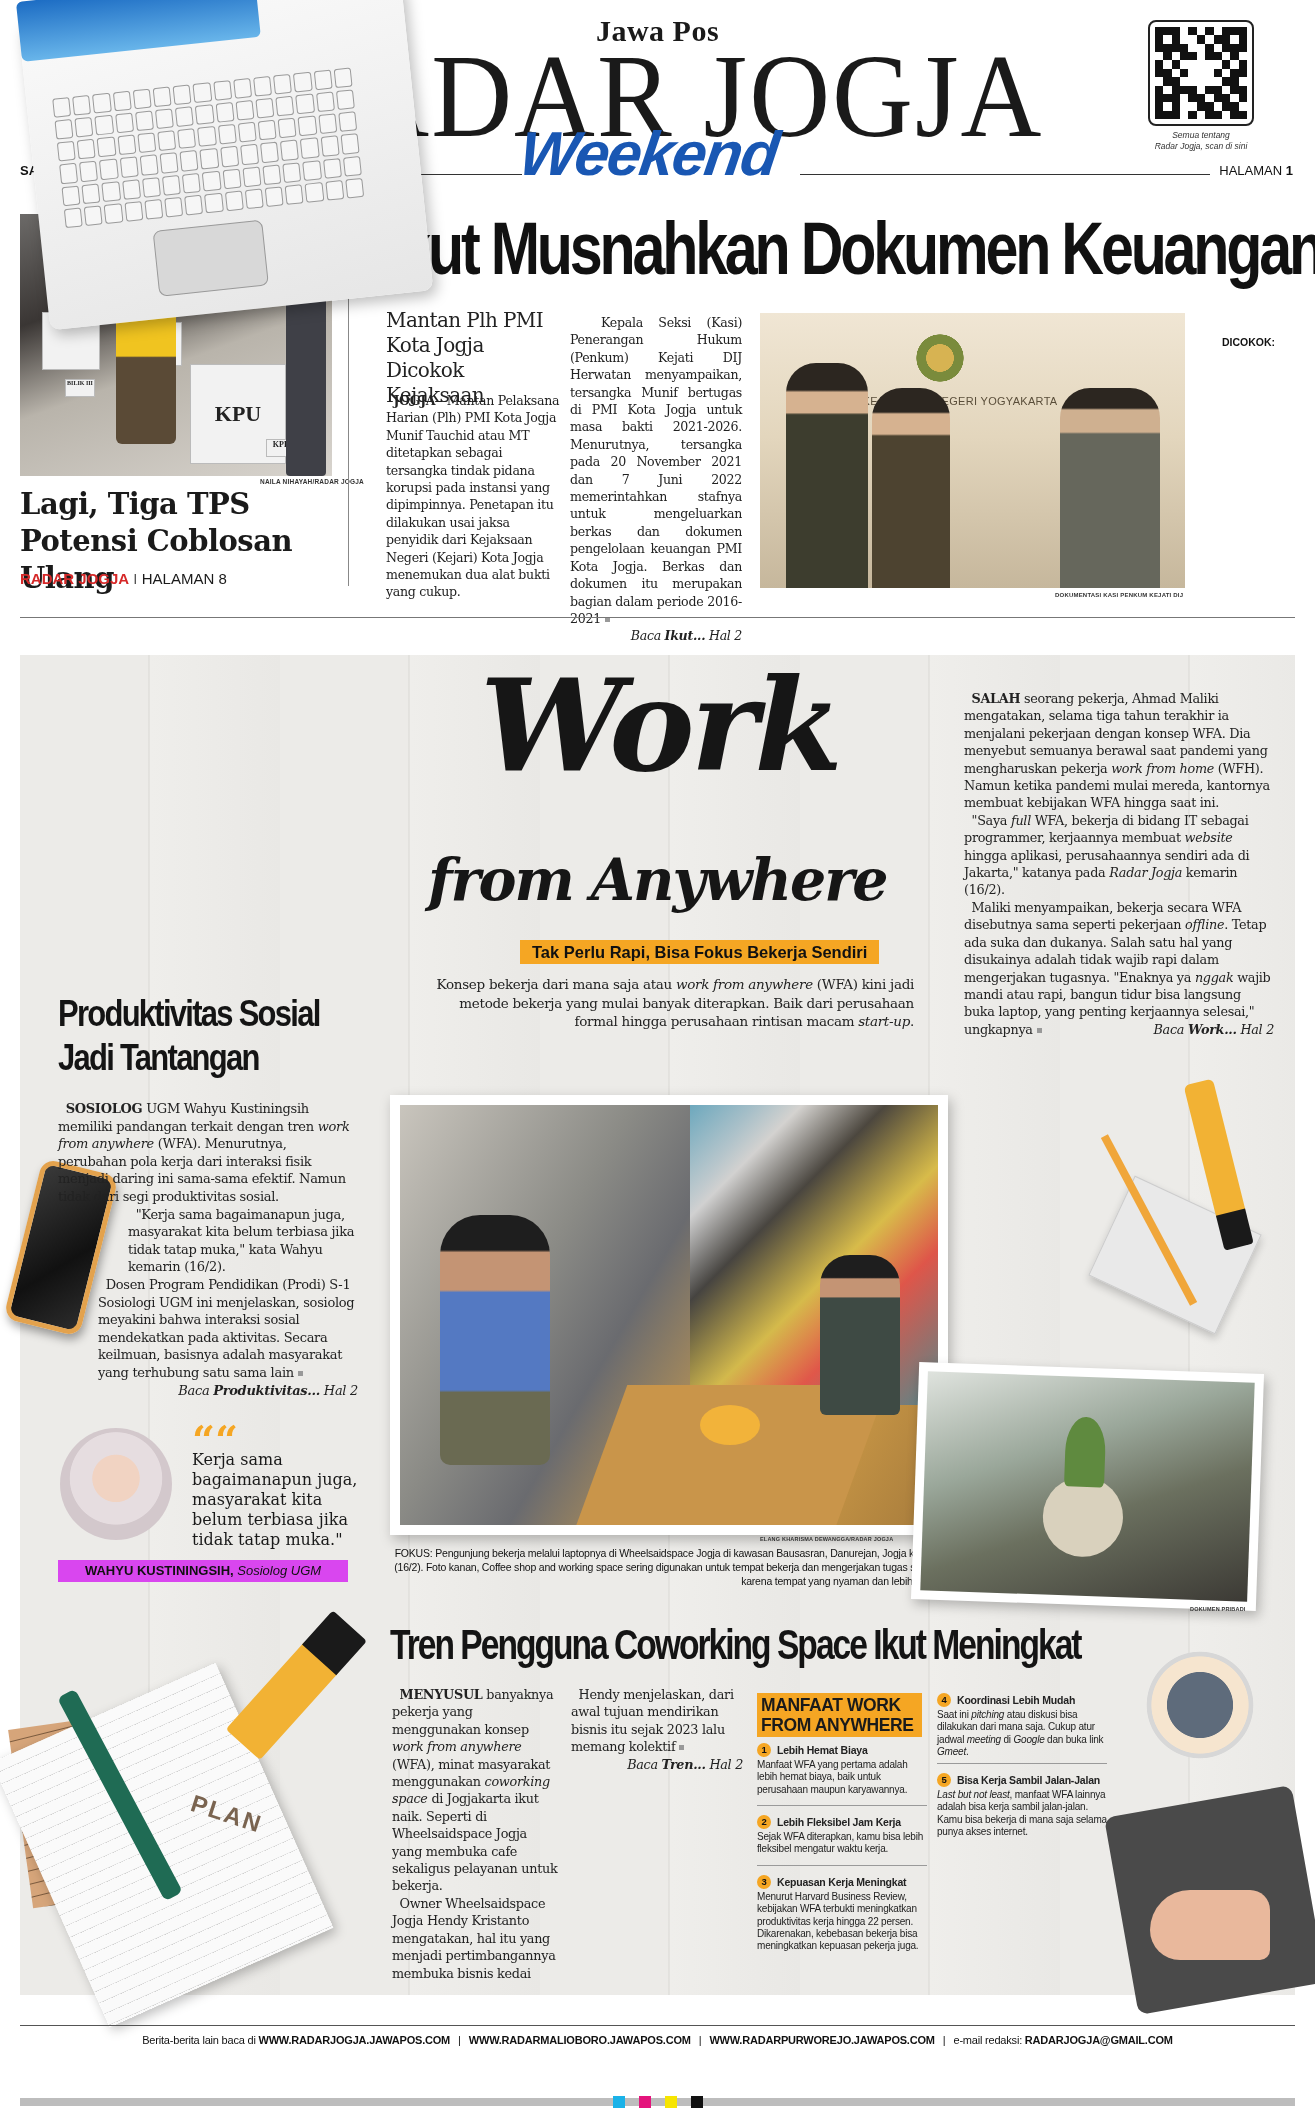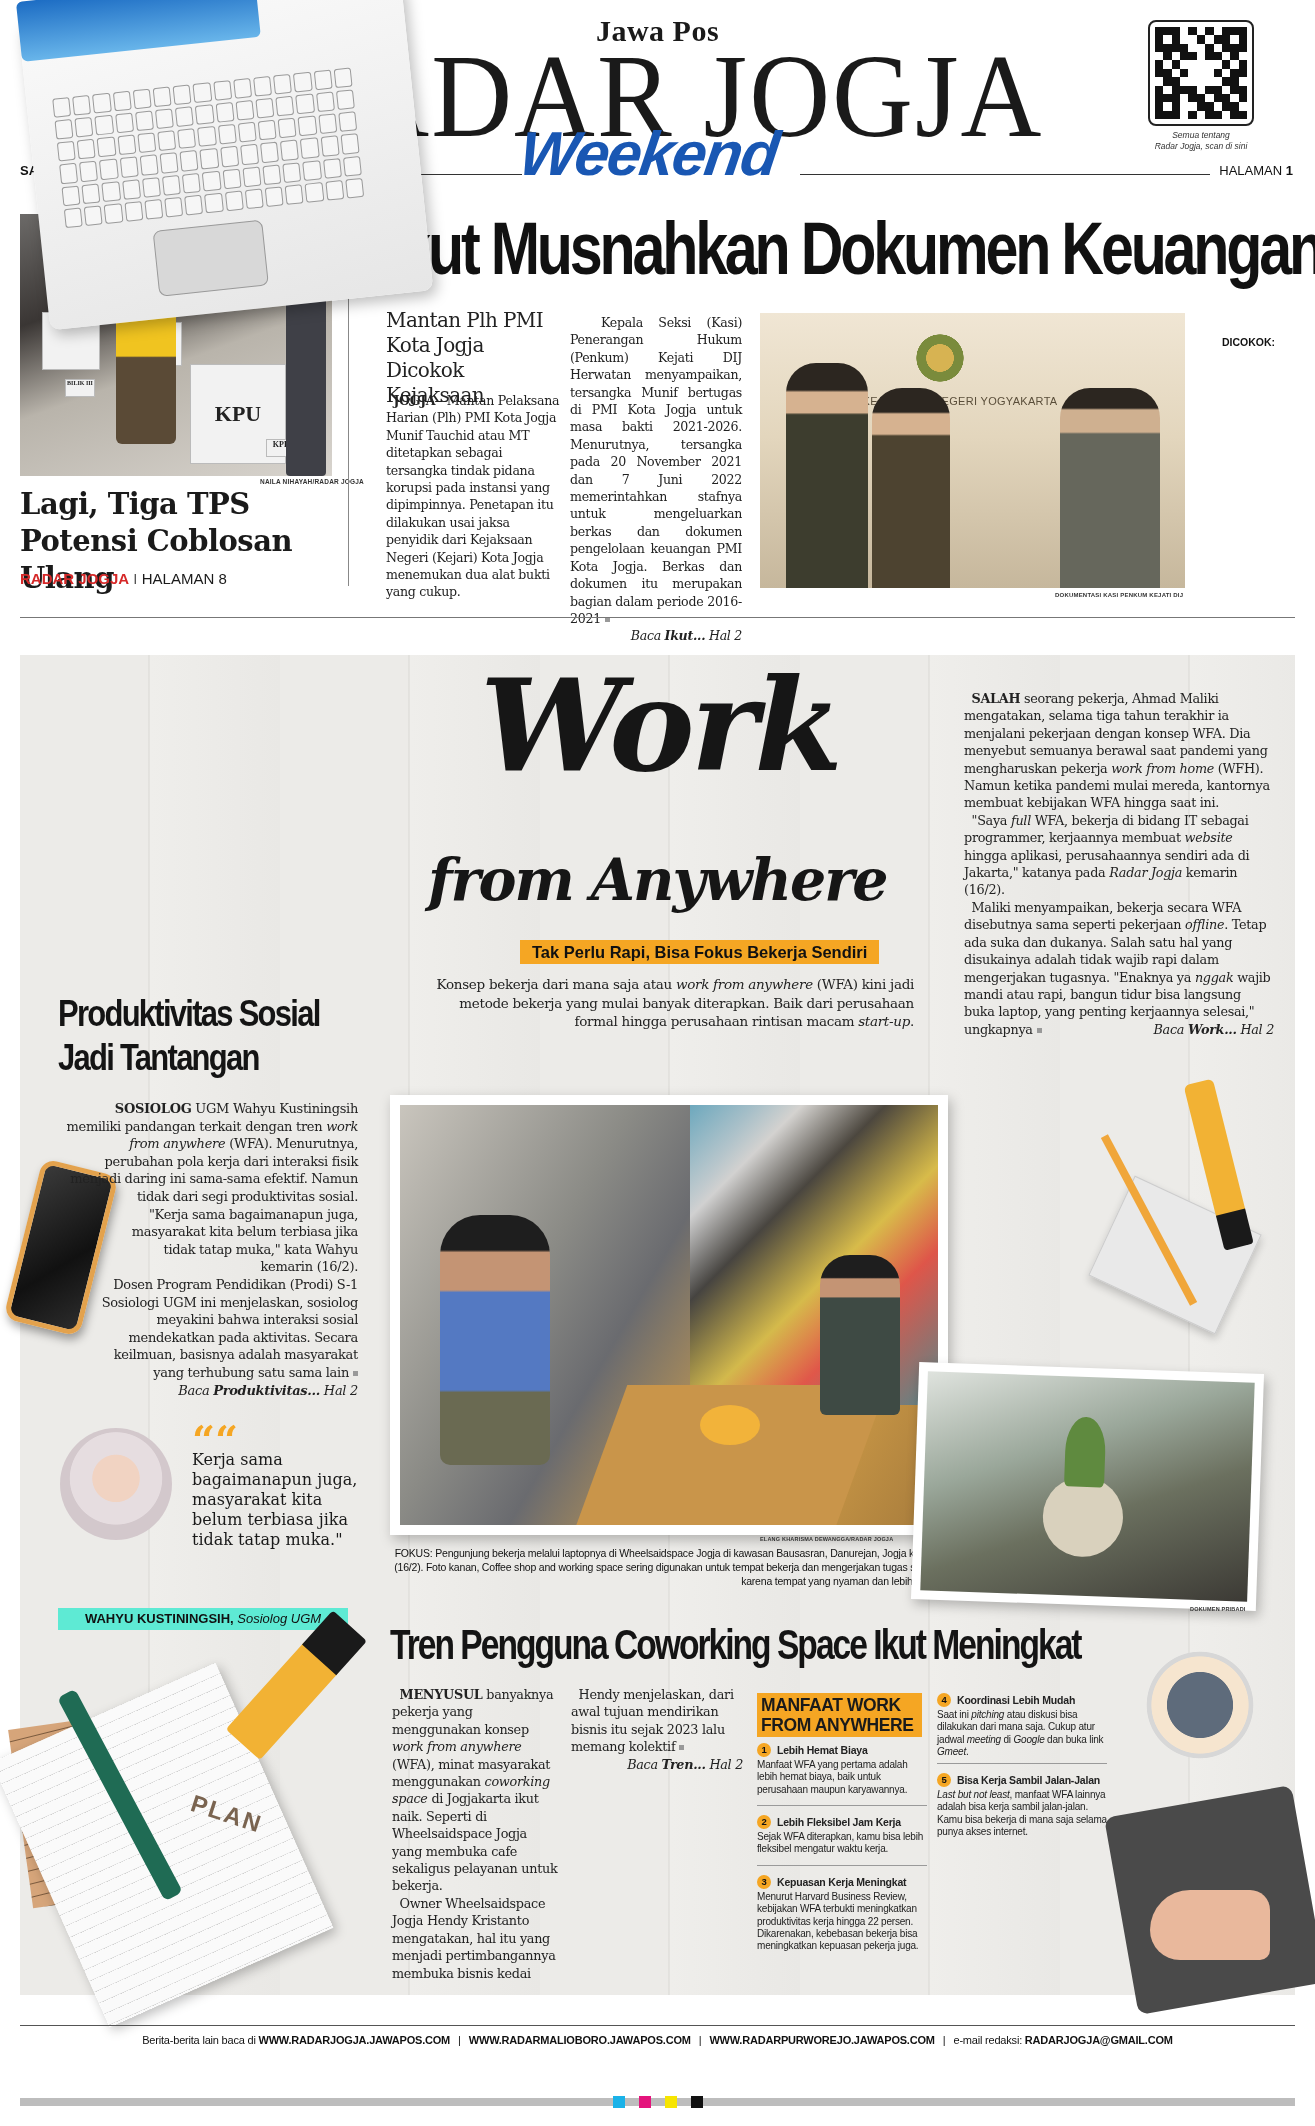--- a/index.html
+++ b/index.html
@@ -55,26 +55,26 @@
   .touchpad { position: absolute; left: 112px; top: 222px; width: 110px; height: 66px; background: #d8d8d8; border: 1px solid #999; border-radius: 8px; }
 
   .work-title { left: 480px; top: 660px; font-family: "DejaVu Serif", serif; font-weight: bold; font-style: italic; font-size: 128px; line-height: 130px; letter-spacing: -4px; color: #161616; }
   .work-sub { left: 428px; top: 850px; font-family: "DejaVu Serif", serif; font-weight: bold; font-style: italic; font-size: 57px; line-height: 60px; letter-spacing: -2px; color: #161616; }
   .yellow-bar { left: 520px; top: 940px; height: 24px; background: #f5a623; padding: 0 12px; font-family: "Liberation Sans", sans-serif; font-weight: bold; font-size: 16.5px; line-height: 24px; color: #111; }
   .lead { left: 432px; top: 975px; width: 482px; text-align: right; font-family: "DejaVu Serif", serif; font-size: 13.5px; line-height: 18.5px; color: #222; letter-spacing: -0.3px; }
   .salah-col { left: 964px; top: 690px; width: 310px; font-size: 12.8px; line-height: 17.4px; }
 
   .prod-head { left: 58px; top: 992px; width: 320px; font-family: "Liberation Sans", sans-serif; font-weight: bold; font-size: 36px; line-height: 44px; letter-spacing: -2px; transform: scaleX(0.86); transform-origin: left top; color: #141414; }
   .prod-text { left: 58px; top: 1100px; width: 300px; font-size: 13px; line-height: 17.6px; }
-  .prod-text p { margin: 0; text-align: right; }
+  .prod-text p { margin: 0; }
   .phone { left: 22px; top: 1165px; width: 78px; height: 165px; background: linear-gradient(135deg, #3a3a3a 0%, #111 60%, #2c2c2c 100%); border: 5px solid #e3a24d; border-radius: 14px; transform: rotate(14deg); box-shadow: 3px 5px 10px rgba(0,0,0,0.35); }
   .avatar { left: 60px; top: 1428px; width: 112px; height: 112px; border-radius: 50%; background: radial-gradient(circle at 50% 45%, #f1d3c2 0 28%, #e6dde0 29% 55%, #d3c8cc 56% 100%); overflow: hidden; }
   .quote-mark { left: 192px; top: 1425px; font-family: "DejaVu Serif", serif; font-weight: bold; font-size: 40px; line-height: 30px; color: #f5a623; }
   .quote { left: 192px; top: 1450px; width: 170px; font-family: "DejaVu Serif", serif; font-size: 16px; line-height: 20px; color: #1a1a1a; }
-  .quote-bar { left: 58px; top: 1608px; width: 290px; height: 22px; background: #5eead4; text-align: center; font-family: "Liberation Sans", sans-serif; font-size: 13px; line-height: 22px; color: #111; }
+  .quote-bar { left: 58px; top: 1560px; width: 290px; height: 22px; background: #d946ef; text-align: center; font-family: "Liberation Sans", sans-serif; font-size: 13px; line-height: 22px; color: #111; }
   .quote-bar b { font-weight: bold; }
   .quote-bar i { font-style: italic; }
 
   .photo-frame { background: #fff; box-shadow: 3px 5px 12px rgba(0,0,0,0.25); }
   .cafe-photo { left: 390px; top: 1095px; width: 558px; height: 440px; padding: 10px; }
   .cafe-inner { width: 100%; height: 100%; position: relative; overflow: hidden; background: linear-gradient(120deg, #c9c5bd 0%, #8b8b86 30%, #6a6b6f 45%, #d9a44a 70%, #a67b3c 100%); }
   .coworking-photo { left: 915px; top: 1368px; width: 345px; height: 237px; padding: 9px; transform: rotate(2deg); }
   .cow-inner { width: 100%; height: 100%; position: relative; overflow: hidden; background: linear-gradient(160deg, #dfe3de 0%, #9aa79a 35%, #6b705f 60%, #3c3a35 100%); }
   .credit-a { left: 760px; top: 1536px; }
   .credit-b { left: 1190px; top: 1606px; }

